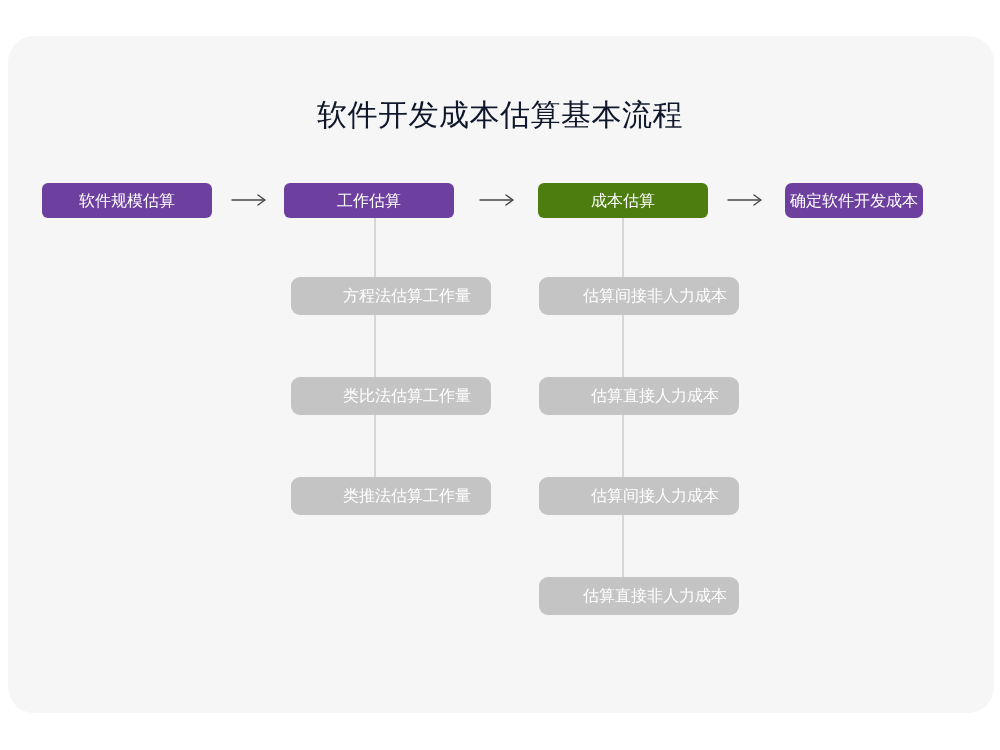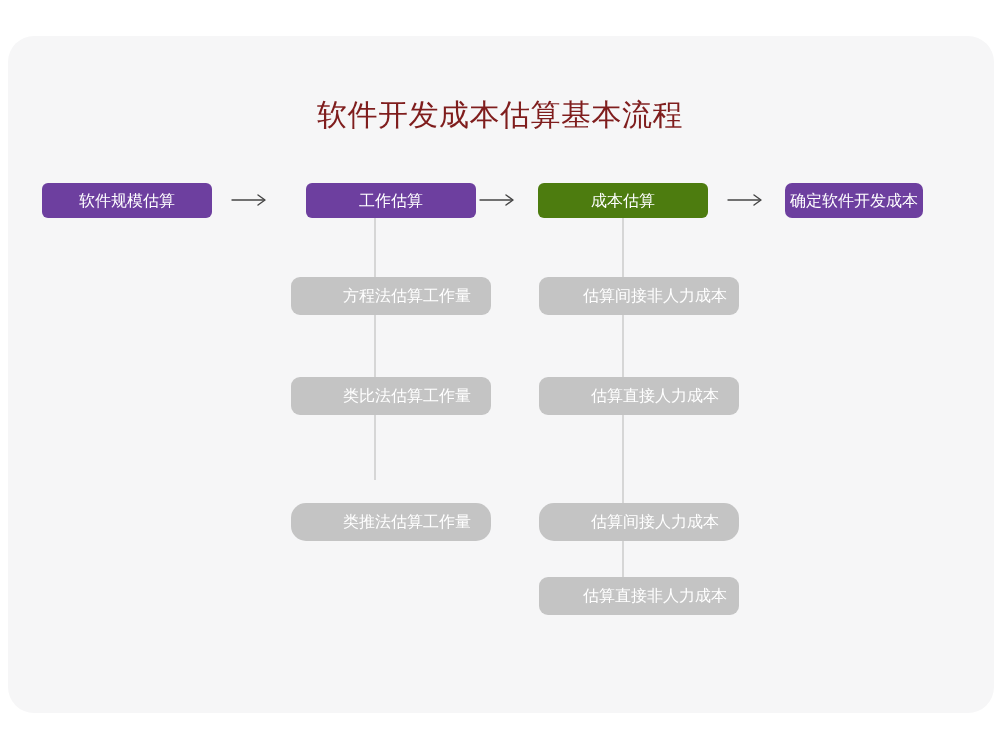--- a/index.html
+++ b/index.html
@@ -26,21 +26,21 @@
   }
   .title {
     position: absolute;
     left: 0;
     top: 95px;
     width: 100%;
     margin: 0;
     text-align: center;
     font-size: 30px;
     font-weight: 400;
-    color: #7f1d1d;
+    color: #0f172a;
     letter-spacing: 0.5px;
     z-index: 3;
   }
   .vline {
     position: absolute;
     width: 2px;
     background: #d6d6d6;
     z-index: 1;
   }
   .vline-work { left: 374px; top: 218px; height: 262px; }
@@ -65,21 +65,21 @@
     text-align: center;
     font-size: 16px;
     color: #ffffff;
     background: #c4c4c4;
     z-index: 2;
   }
   .col-work { left: 291px; padding-left: 32px; }
   .col-cost { left: 539px; padding-left: 32px; }
   .row-1 { top: 277px; }
   .row-2 { top: 377px; }
-  .row-3 { top: 503px; border-radius: 15px; }
+  .row-3 { top: 477px; }
   .row-4 { top: 577px; }
   .arrow {
     position: absolute;
     top: 193px;
     width: 40px;
     height: 14px;
     z-index: 2;
   }
   .arrow line, .arrow polyline {
     stroke: #454545;
@@ -100,21 +100,21 @@
   <div class="vline vline-work"></div>
   <div class="vline vline-cost"></div>
 
   <div class="main-node" style="left:42px; width:170px; background:#6d3f9f;">软件规模估算</div>
 
   <svg class="arrow" style="left:231px;" viewBox="0 0 40 14">
     <line x1="1" y1="7" x2="33" y2="7"></line>
     <polyline points="27,2 34,7 27,12"></polyline>
   </svg>
 
-  <div class="main-node" style="left:306px; width:170px; background:#6d3f9f;">工作估算</div>
+  <div class="main-node" style="left:284px; width:170px; background:#6d3f9f;">工作估算</div>
 
   <svg class="arrow" style="left:479px;" viewBox="0 0 40 14">
     <line x1="1" y1="7" x2="33" y2="7"></line>
     <polyline points="27,2 34,7 27,12"></polyline>
   </svg>
 
   <div class="main-node" style="left:538px; width:170px; background:#4d7c0f;">成本估算</div>
 
   <svg class="arrow" style="left:727px;" viewBox="0 0 40 14">
     <line x1="1" y1="7" x2="33" y2="7"></line>

